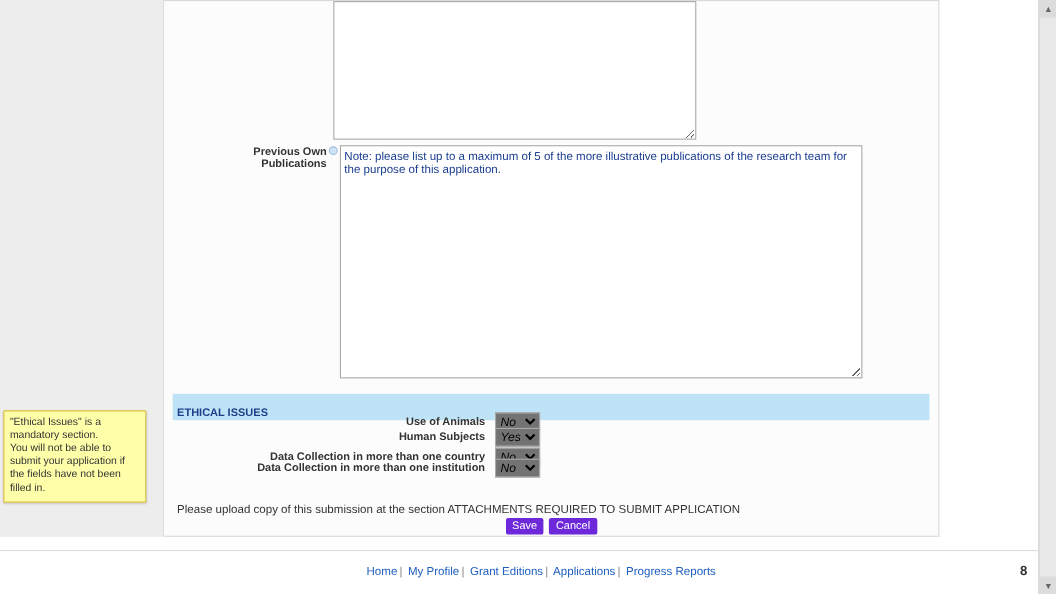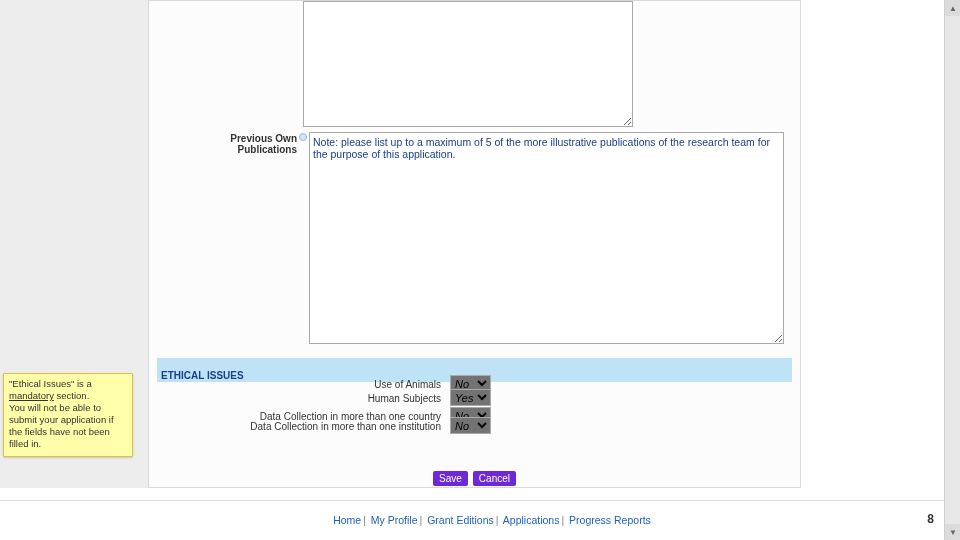--- a/index.html
+++ b/index.html
@@ -4,41 +4,41 @@
   <style>
     * { box-sizing: border-box; margin: 0; padding: 0; }
     html, body { width: 960px; height: 540px; overflow: hidden; background: #f0f0f0; font-family: Arial, sans-serif; font-size: 11px; color: #333; }
     .viewport { position: relative; width: 960px; height: 540px; }
     .scrollbar-right { position: absolute; right: 0; top: 0; width: 16px; height: 540px; background: #e8e8e8; border-left: 1px solid #d0d0d0; }
     .scrollbar-arrow { width: 16px; height: 16px; background: #dcdcdc; display:flex; align-items:center; justify-content:center; color:#666; font-size:8px; }
     .scrollbar-arrow.top{position:absolute;top:0;} .scrollbar-arrow.bottom{position:absolute;bottom:0;}
 
     .page { position:absolute; left:0; top:0; right:16px; bottom:0; background:#fff; }
 
-    .form-panel { position:absolute; left:148px; top:0; width:653px; bottom:52px; border:1px solid #d9d9d9; background:#fcfcfc; }
+    .form-panel { position:absolute; left:148px; top:0; width:706px; bottom:52px; border:1px solid #d9d9d9; background:#fcfcfc; }
 
     
     .upper-textarea { position:absolute; left:154px; top:0; width:330px; height:126px; border:1px solid #a9a9a9; background:#fff; resize:both; }
 
     
     .prev-label { position:absolute; left:34px; top:132px; width:114px; text-align:right; font-weight:bold; font-size:10px; color:#333; }
     .help-dot { position:absolute; left:150px; top:132px; width:8px; height:8px; border-radius:50%; background:#cfe4f7; border:1px solid #9fbde0; }
     .prev-textarea { position:absolute; left:160px; top:131px; width:475px; height:212px; border:1px solid #a9a9a9; background:#fff; resize:both; padding:3px; font-family:Arial; font-size:10.5px; color:#1a3d8f; }
 
     
     .section-header { position:absolute; left:8px; top:357px; right:8px; height:16px; background:#bfe3f6; color:#1b3f88; font-size:10px; font-weight:bold; padding:12px 4px; }
 
     
     .sticky { position:absolute; left:3px; top:373px; width:130px; background:#fffea9; border:1px solid #e0c040; border-radius:1px; padding:4px 5px 6px 5px; font-size:9.5px; line-height:12px; box-shadow:0 1px 2px rgba(0,0,0,0.15); }
     .sticky .sline{display:block;}
-    .sticky .uline{text-decoration:underline;}
+    .sticky .uline{}
 
     
     .ef-row { position:absolute; left:8px; right:8px; height:16px; }
-    .ef-label { display:inline-block; width:284px; text-align:right; font-weight:normal; font-size:10px; color:#333; vertical-align:middle; }
+    .ef-label { display:inline-block; width:284px; text-align:right; font-weight:bold; font-size:10px; color:#333; vertical-align:middle; }
     .ef-select { display:inline-block; margin-left:6px; }
     .ef-select select { font-size:11px; height:17px; border:1px solid #aaa; background:#737373;font-style:italic; }
 
     .upload-note { position:absolute; left:12px; top:456px; font-size:10.5px; color:#333; }
 
     .btn-row { position:absolute; left:0; right:0; top:470px; text-align:center; }
     .btn { display:inline-block; background:#6d28d9; color:#fff; border-radius:2px; font-size:10px; padding:2px 6px; margin:0 1px; cursor:pointer; border:none; }
 
     
     .footer-divider{position:absolute; left:0; right:16px; top:500px; height:1px; background:#ddd; }
@@ -78,20 +78,21 @@
         </div>
         <div class="ef-row" style="top:406px;height:26px">
           <span class="ef-label" style="line-height:11px">Data Collection in more than one country</span>
           <span class="ef-select"><select><option>No</option><option>Yes</option></select></span>
         </div>
         <div class="ef-row" style="top:416px;height:26px">
           <span class="ef-label" style="line-height:11px">Data Collection in more than one institution</span>
           <span class="ef-select"><select><option>No</option><option>Yes</option></select></span>
         </div>
 
+        <div class="upload-note">Please upload copy of this submission at the section ATTACHMENTS REQUIRED TO SUBMIT APPLICATION</div>
 
         <div class="btn-row">
           <button class="btn">Save</button>
           <button class="btn">Cancel</button>
         </div>
      </div>
 
      <div class="sticky">
         <span class="sline">
           <span>"Ethical Issues" is a </span><span class="uline">mandatory</span><span> section.</span>

